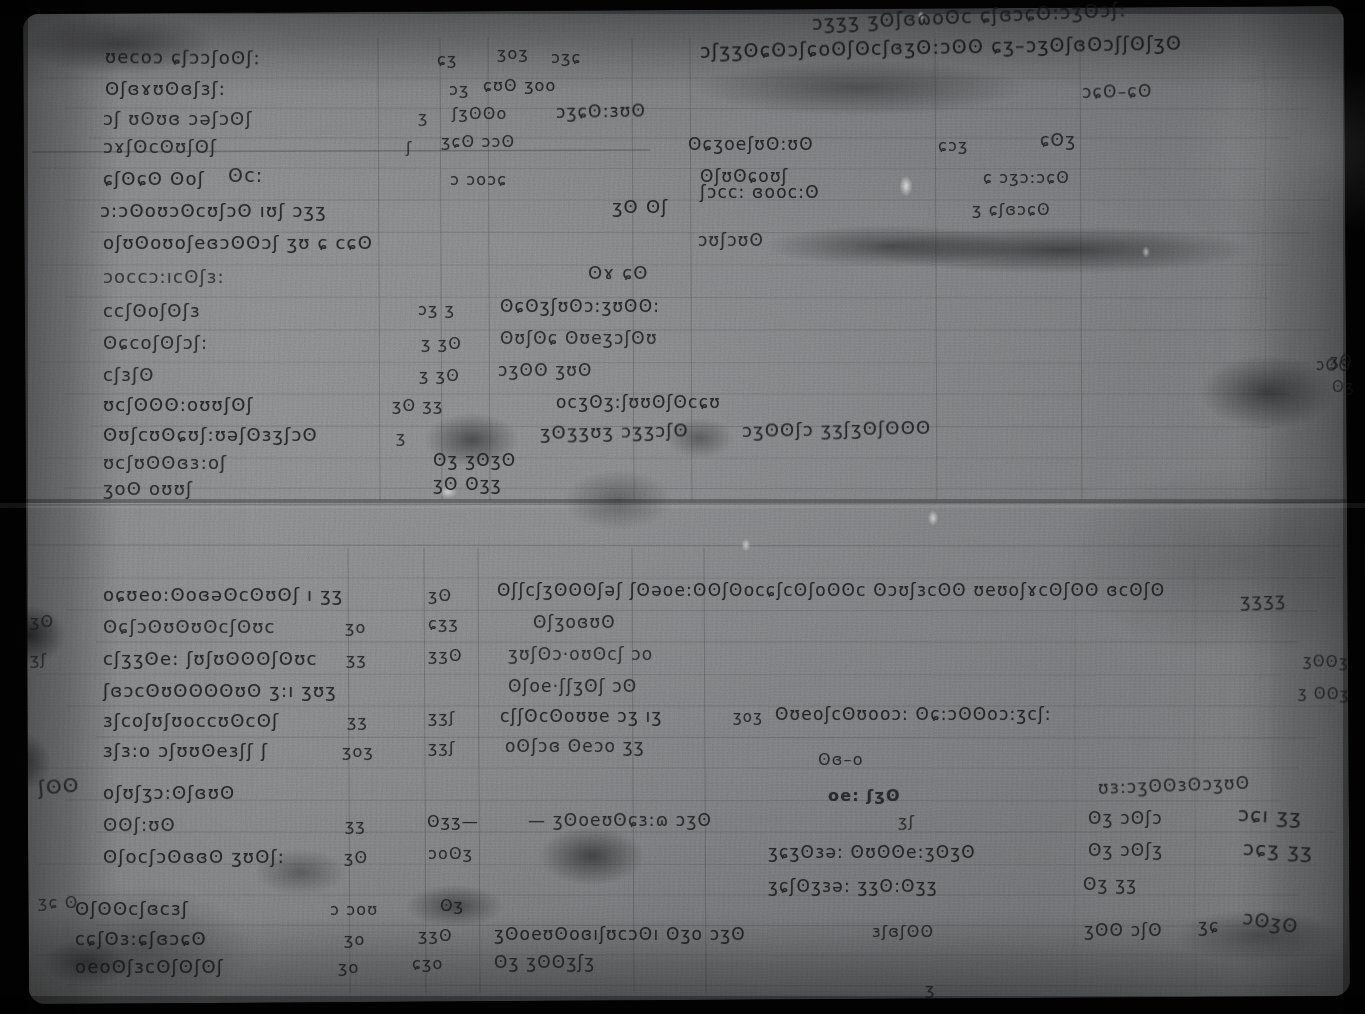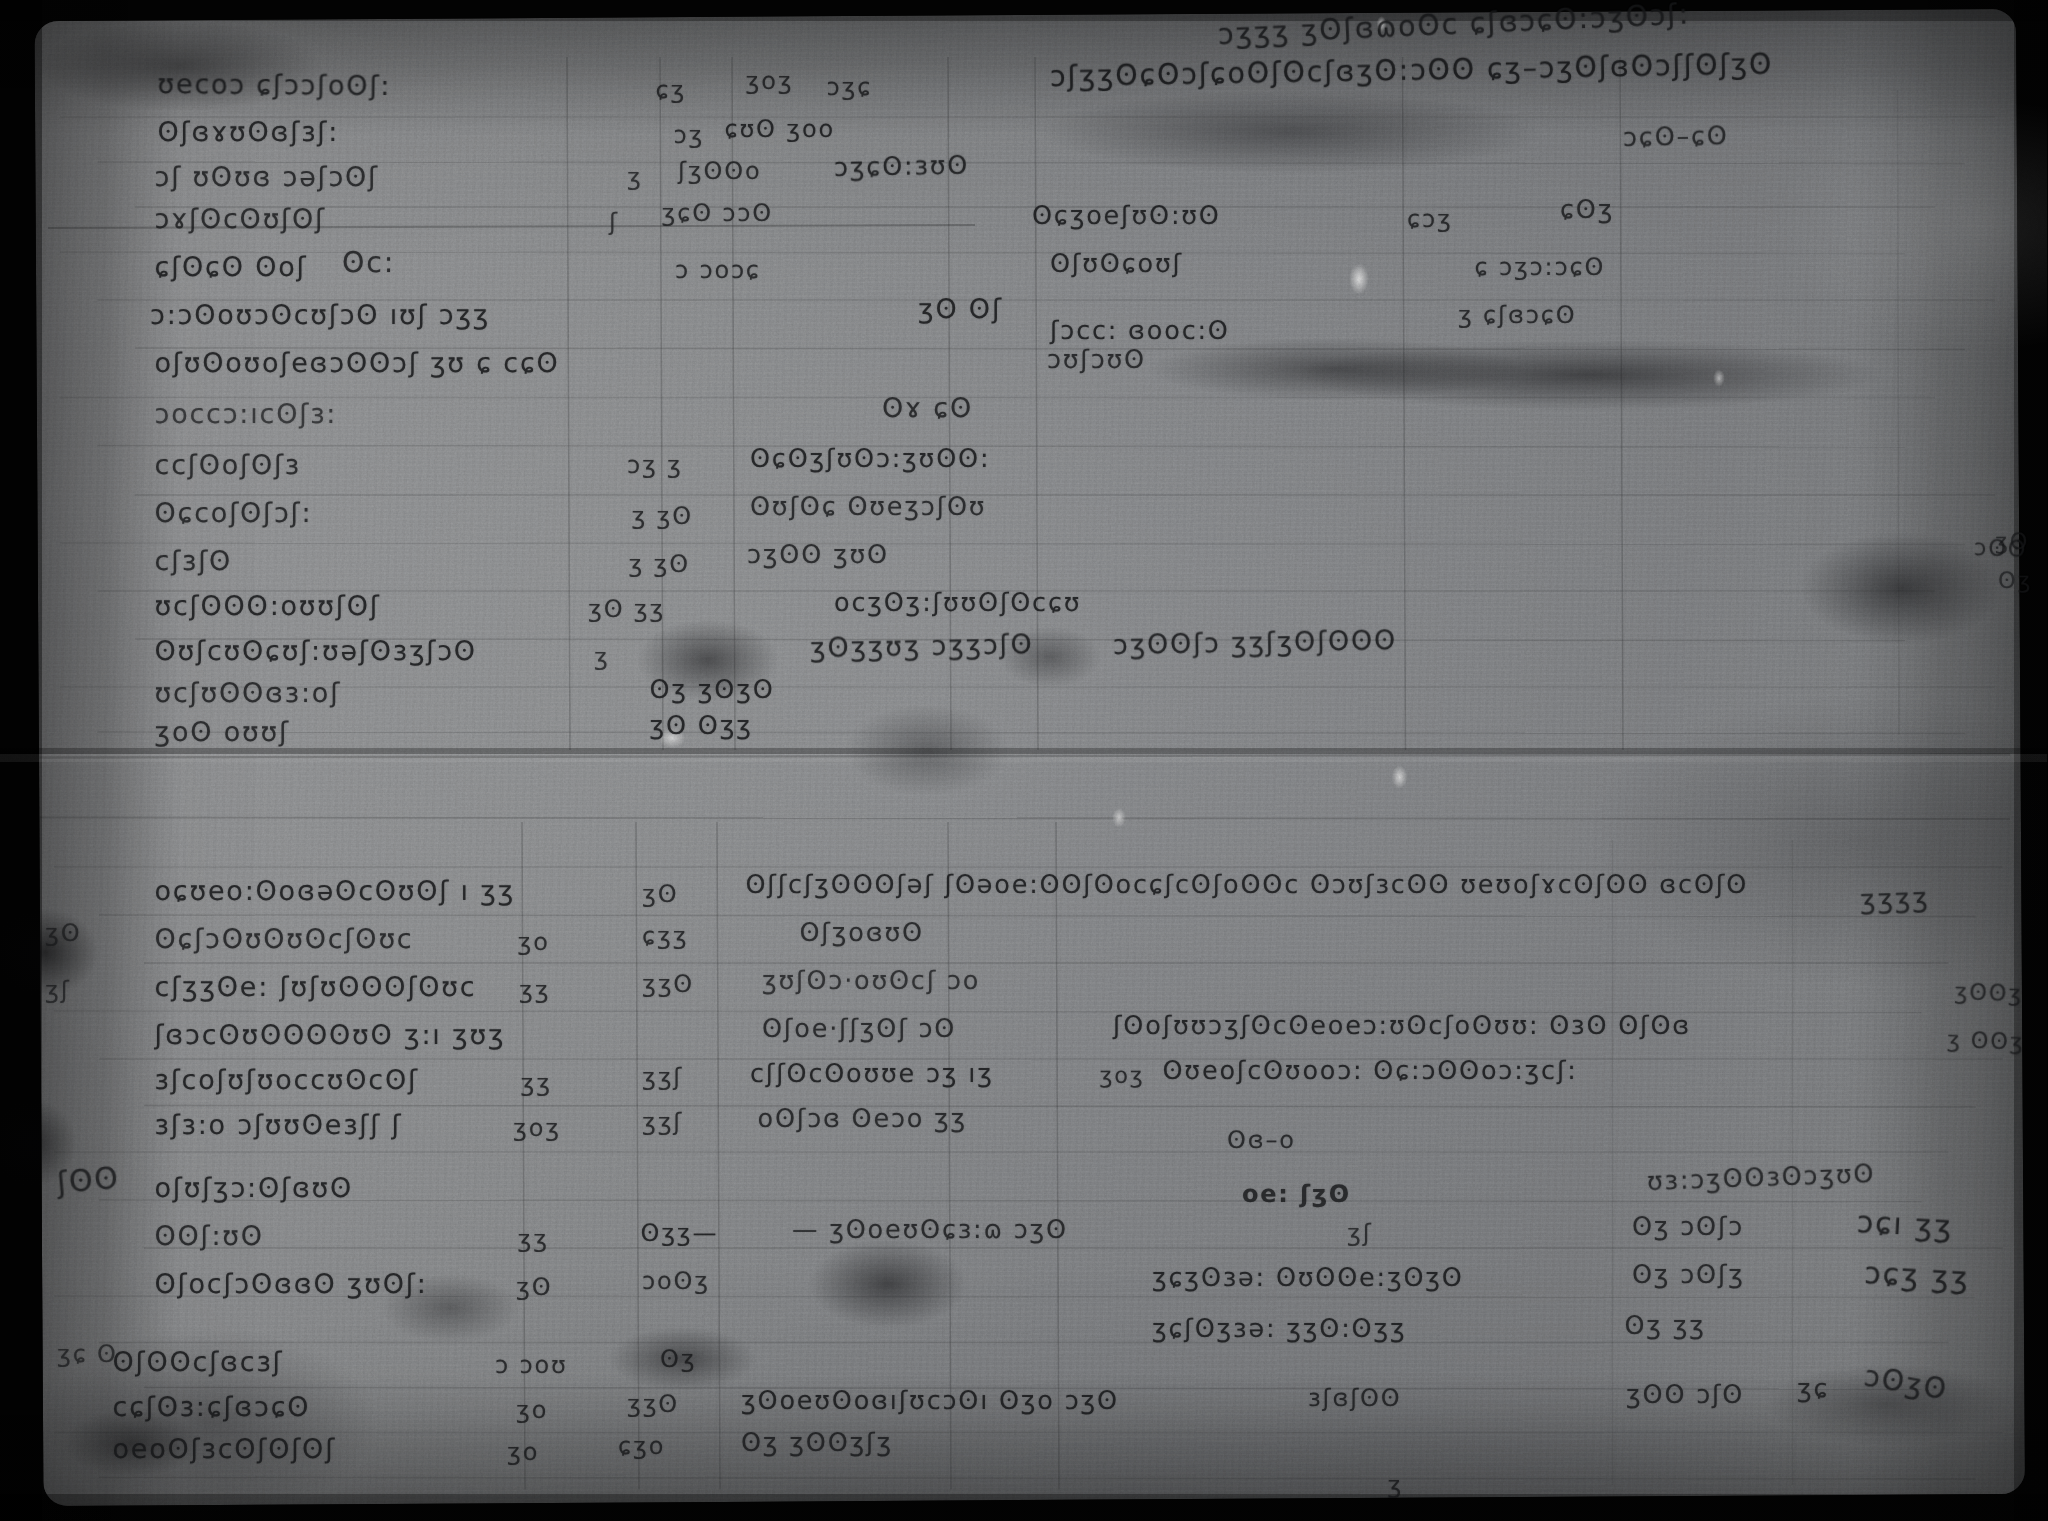--- a/index.html
+++ b/index.html
@@ -149,21 +149,21 @@
       <span class="script-line" style="left: 688px; top: 136px; font-size: 17px; opacity: 0.85; transform: rotate(0deg);">ʘɕʒoeʃʊʘ:ʊʘ</span>
       <span class="script-line" style="left: 938px; top: 138px; font-size: 16px; opacity: 0.8; transform: rotate(0deg);">ɕɔʒ</span>
       <span class="script-line" style="left: 1040px; top: 132px; font-size: 17px; opacity: 0.8; transform: rotate(0deg);">ɕʘʒ</span>
       <span class="script-line" style="left: 103px; top: 170px; font-size: 18px; opacity: 0.85; transform: rotate(0deg);">ɕʃʘɕʘ ʘoʃ</span>
       <span class="script-line" style="left: 228px; top: 166px; font-size: 19px; opacity: 0.8; transform: rotate(0deg);">ʘc:</span>
       <span class="script-line" style="left: 450px; top: 172px; font-size: 16px; opacity: 0.8; transform: rotate(0deg);">ɔ ɔoɔɕ</span>
       <span class="script-line" style="left: 700px; top: 168px; font-size: 17px; opacity: 0.85; transform: rotate(0deg);">ʘʃʊʘɕoʊʃ</span>
       <span class="script-line" style="left: 983px; top: 170px; font-size: 16px; opacity: 0.8; transform: rotate(0deg);">ɕ ɔʒɔ:ɔɕʘ</span>
       <span class="script-line" style="left: 100px; top: 202px; font-size: 18px; opacity: 0.85; transform: rotate(0deg);">ɔ:ɔʘoʊɔʘcʊʃɔʘ ıʊʃ ɔʒʒ</span>
       <span class="script-line" style="left: 612px; top: 198px; font-size: 18px; opacity: 0.85; transform: rotate(0deg);">ʒʘ ʘʃ</span>
-      <span class="script-line" style="left: 700px; top: 213px; font-size: 17px; opacity: 0.85; transform: rotate(0deg);">ʃɔcc: ɞooc:ʘ</span>
+      <span class="script-line" style="left: 700px; top: 184px; font-size: 17px; opacity: 0.85; transform: rotate(0deg);">ʃɔcc: ɞooc:ʘ</span>
       <span class="script-line" style="left: 972px; top: 202px; font-size: 16px; opacity: 0.8; transform: rotate(0deg);">ʒ ɕʃɞɔɕʘ</span>
       <span class="script-line" style="left: 103px; top: 234px; font-size: 18px; opacity: 0.85; transform: rotate(0deg);">oʃʊʘoʊoʃeɞɔʘʘɔʃ ʒʊ ɕ cɕʘ</span>
       <span class="script-line" style="left: 698px; top: 232px; font-size: 17px; opacity: 0.8; transform: rotate(0deg);">ɔʊʃɔʊʘ</span>
       <span class="script-line" style="left: 103px; top: 268px; font-size: 18px; opacity: 0.7; transform: rotate(0deg);">ɔoccɔ:ıcʘʃɜ:</span>
       <span class="script-line" style="left: 588px; top: 264px; font-size: 18px; opacity: 0.8; transform: rotate(0deg);">ʘɤ ɕʘ</span>
       <span class="script-line" style="left: 103px; top: 302px; font-size: 18px; opacity: 0.8; transform: rotate(0deg);">ccʃʘoʃʘʃɜ</span>
       <span class="script-line" style="left: 418px; top: 302px; font-size: 16px; opacity: 0.8; transform: rotate(0deg);">ɔʒ ʒ</span>
       <span class="script-line" style="left: 500px; top: 298px; font-size: 17px; opacity: 0.85; transform: rotate(0deg);">ʘɕʘʒʃʊʘɔ:ʒʊʘʘ:</span>
       <span class="script-line" style="left: 103px; top: 334px; font-size: 18px; opacity: 0.8; transform: rotate(0deg);">ʘɕcoʃʘʃɔʃ:</span>
       <span class="script-line" style="left: 421px; top: 336px; font-size: 16px; opacity: 0.8; transform: rotate(0deg);">ʒ ʒʘ</span>
@@ -191,21 +191,20 @@
       <span class="script-line" style="left: 345px; top: 620px; font-size: 16px; opacity: 0.8; transform: rotate(0deg);">ʒo</span>
       <span class="script-line" style="left: 428px; top: 616px; font-size: 16px; opacity: 0.8; transform: rotate(0deg);">ɕʒʒ</span>
       <span class="script-line" style="left: 533px; top: 614px; font-size: 17px; opacity: 0.8; transform: rotate(0deg);">ʘʃʒoɞʊʘ</span>
       <span class="script-line" style="left: 103px; top: 650px; font-size: 18px; opacity: 0.85; transform: rotate(0deg);">cʃʒʒʘe: ʃʊʃʊʘʘʘʃʘʊc</span>
       <span class="script-line" style="left: 346px; top: 652px; font-size: 16px; opacity: 0.8; transform: rotate(0deg);">ʒʒ</span>
       <span class="script-line" style="left: 428px; top: 648px; font-size: 16px; opacity: 0.8; transform: rotate(0deg);">ʒʒʘ</span>
       <span class="script-line" style="left: 508px; top: 646px; font-size: 17px; opacity: 0.75; transform: rotate(0deg);">ʒʊʃʘɔ·oʊʘcʃ ɔo</span>
       <span class="script-line" style="left: 1303px; top: 654px; font-size: 15px; opacity: 0.75; transform: rotate(2deg);">ʒʘʘʒ</span>
       <span class="script-line" style="left: 103px; top: 682px; font-size: 18px; opacity: 0.85; transform: rotate(0deg);">ʃɞɔcʘʊʘʘʘʘʊʘ ʒ:ı ʒʊʒ</span>
       <span class="script-line" style="left: 508px; top: 678px; font-size: 17px; opacity: 0.8; transform: rotate(0deg);">ʘʃoe·ʃʃʒʘʃ ɔʘ</span>
-      <span class="script-line" style="left: 742px; top: 676px; font-size: 17px; opacity: 0.85; transform: rotate(0deg);">ʃʘoʃʊʊɔʒʃʘcʘeoeɔ:ʊʘcʃoʘʊʊ: ʘɜʘ ʘʃʘɞ</span>
       <span class="script-line" style="left: 1298px; top: 686px; font-size: 15px; opacity: 0.75; transform: rotate(2deg);">ʒ ʘʘʒ</span>
       <span class="script-line" style="left: 103px; top: 712px; font-size: 18px; opacity: 0.85; transform: rotate(0deg);">ɜʃcoʃʊʃʊoccʊʘcʘʃ</span>
       <span class="script-line" style="left: 347px; top: 714px; font-size: 16px; opacity: 0.8; transform: rotate(0deg);">ʒʒ</span>
       <span class="script-line" style="left: 428px; top: 710px; font-size: 16px; opacity: 0.8; transform: rotate(0deg);">ʒʒʃ</span>
       <span class="script-line" style="left: 500px; top: 708px; font-size: 17px; opacity: 0.85; transform: rotate(0deg);">cʃʃʘcʘoʊʊe ɔʒ ıʒ</span>
       <span class="script-line" style="left: 733px; top: 710px; font-size: 15px; opacity: 0.8; transform: rotate(0deg);">ʒoʒ</span>
       <span class="script-line" style="left: 775px; top: 706px; font-size: 17px; opacity: 0.85; transform: rotate(0deg);">ʘʊeoʃcʘʊooɔ: ʘɕ:ɔʘʘoɔ:ʒcʃ:</span>
       <span class="script-line" style="left: 103px; top: 742px; font-size: 18px; opacity: 0.85; transform: rotate(0deg);">ɜʃɜ:o ɔʃʊʊʘeɜʃʃ ʃ</span>
       <span class="script-line" style="left: 342px; top: 744px; font-size: 16px; opacity: 0.8; transform: rotate(0deg);">ʒoʒ</span>
       <span class="script-line" style="left: 428px; top: 740px; font-size: 16px; opacity: 0.8; transform: rotate(0deg);">ʒʒʃ</span>

